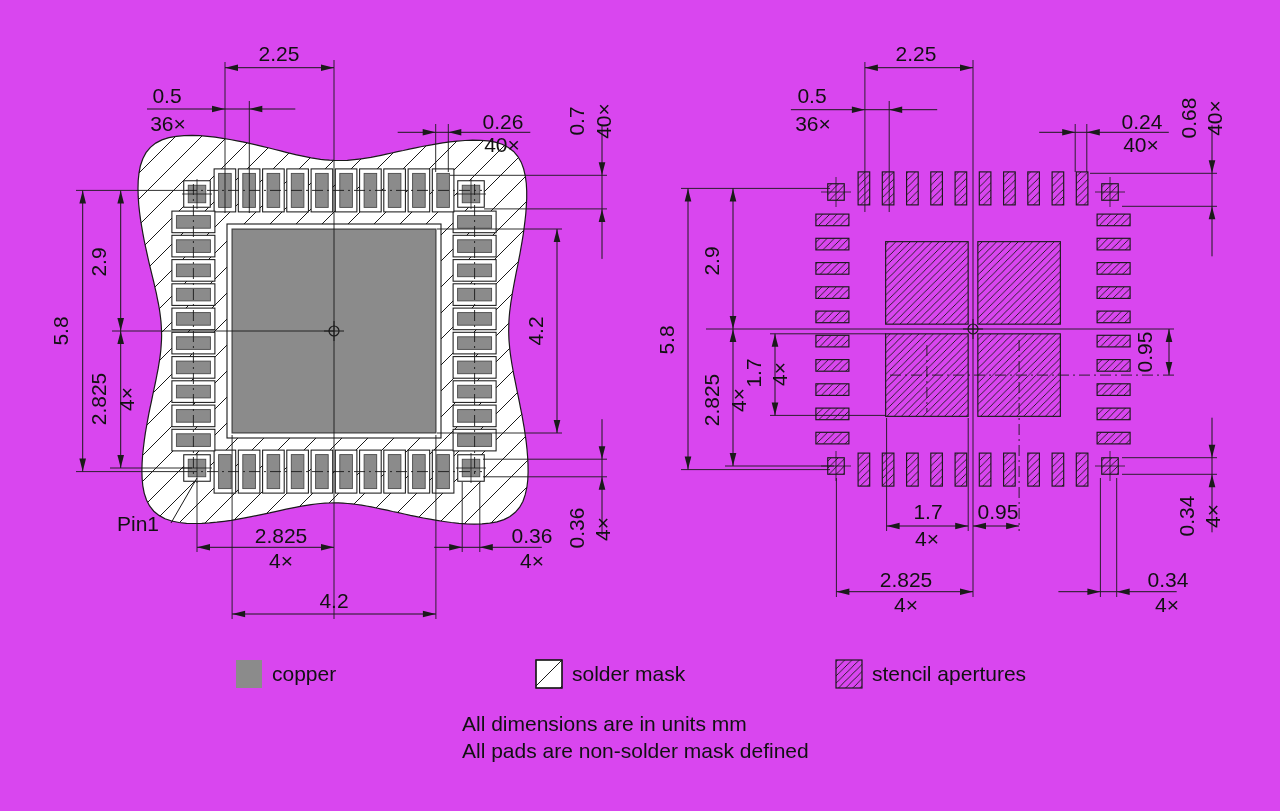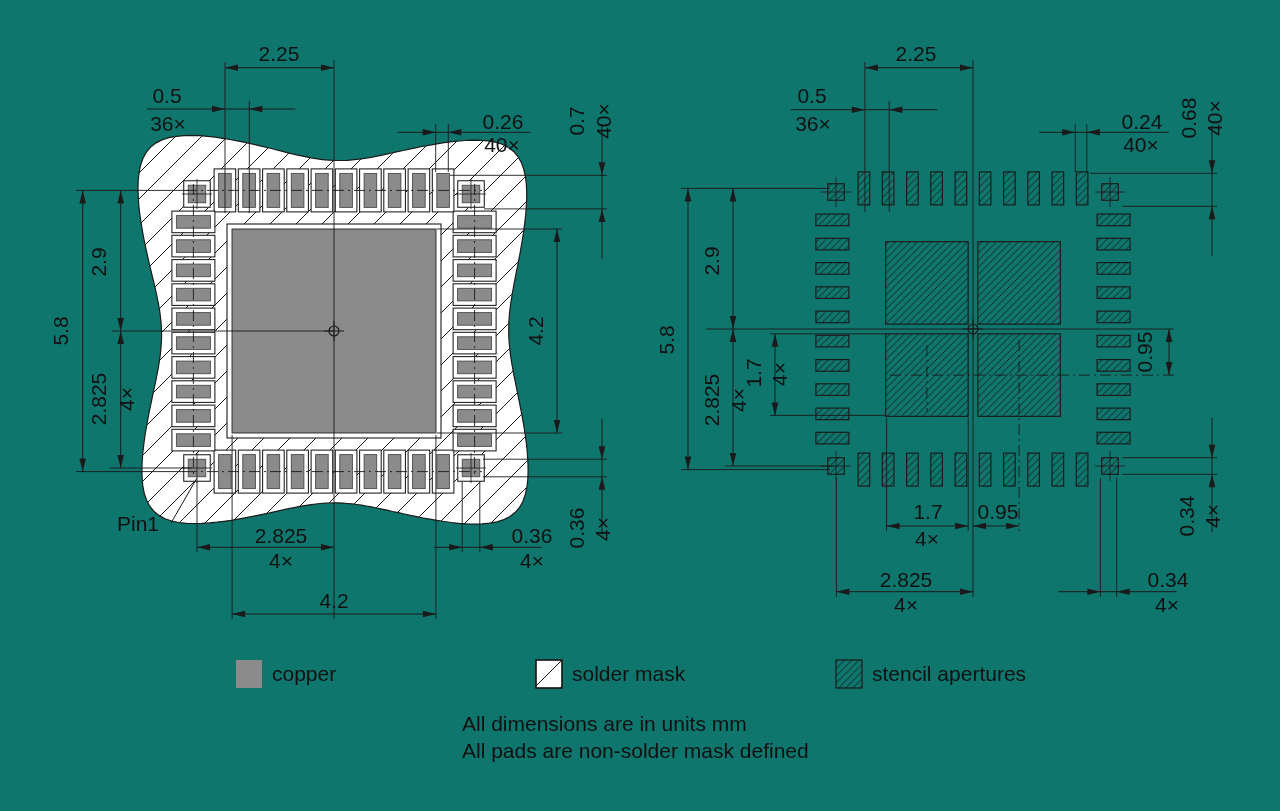--- a/index.html
+++ b/index.html
@@ -1,16 +1,16 @@
 <!DOCTYPE html>
 <html><head>
 <meta charset="utf-8">
 <style>
   html,body{margin:0;padding:0;background:#ffffff;}
-  #page{position:relative;width:1280px;height:811px;background:#0f766e;overflow:hidden;
+  #page{position:relative;width:1280px;height:811px;background:#d946ef;overflow:hidden;
         font-family:"Liberation Sans", sans-serif;}
   svg text{font-family:"Liberation Sans", sans-serif;fill:#111;}
 </style>
 </head>
 <body>
 
 <div id="page">
   <svg id="dwg" width="1280" height="811" viewBox="0 0 1280 811">
       <defs>
         <pattern id="hatchSparse" patternUnits="userSpaceOnUse" width="26" height="26">

